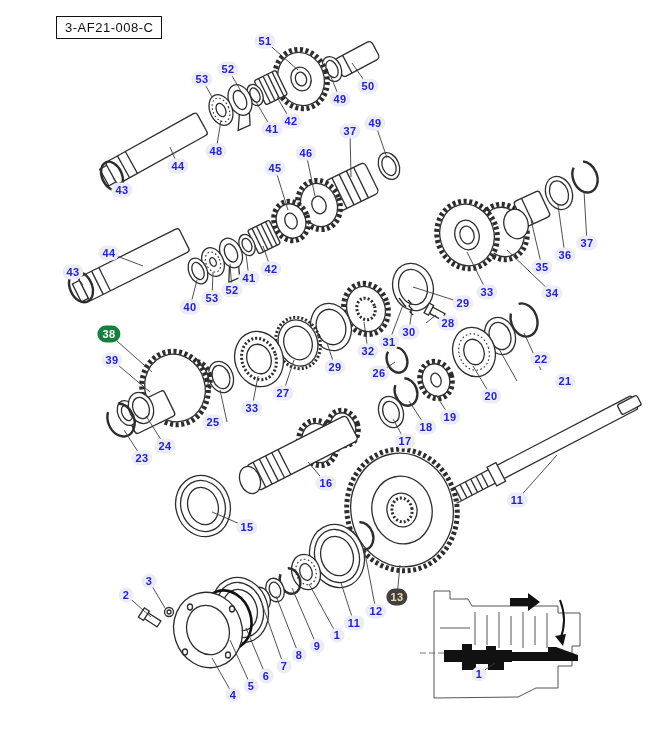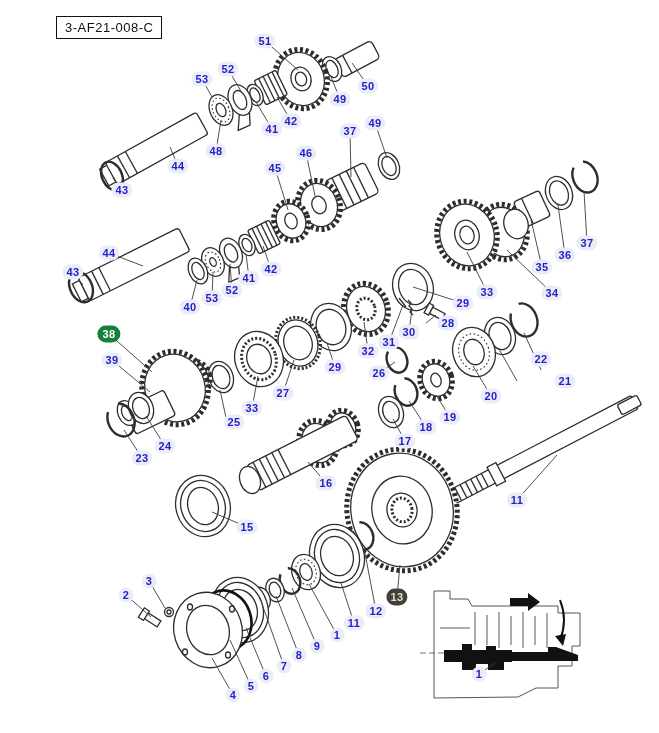--- a/index.html
+++ b/index.html
@@ -363,21 +363,21 @@
       <div class="callout" style="left: 448px; top: 323px;">28</div>
       <div class="callout" style="left: 409px; top: 332px;">30</div>
       <div class="callout" style="left: 389px; top: 342px;">31</div>
       <div class="callout" style="left: 368px; top: 351px;">32</div>
       <div class="callout orange" style="left: 109px; top: 334px;">38</div>
       <div class="callout" style="left: 112px; top: 360px;">39</div>
       <div class="callout" style="left: 335px; top: 367px;">29</div>
       <div class="callout" style="left: 379px; top: 373px;">26</div>
       <div class="callout" style="left: 283px; top: 393px;">27</div>
       <div class="callout" style="left: 252px; top: 408px;">33</div>
-      <div class="callout" style="left: 234px; top: 422px;">25</div>
+      <div class="callout" style="left: 213px; top: 422px;">25</div>
       <div class="callout" style="left: 165px; top: 446px;">24</div>
       <div class="callout" style="left: 142px; top: 458px;">23</div>
       <div class="callout" style="left: 541px; top: 359px;">22</div>
       <div class="callout" style="left: 517px; top: 381px; margin-left: 48px;">21</div>
       <div class="callout" style="left: 491px; top: 396px;">20</div>
       <div class="callout" style="left: 450px; top: 417px;">19</div>
       <div class="callout" style="left: 426px; top: 427px;">18</div>
       <div class="callout" style="left: 405px; top: 441px;">17</div>
       <div class="callout" style="left: 326px; top: 483px;">16</div>
       <div class="callout" style="left: 247px; top: 527px;">15</div>

